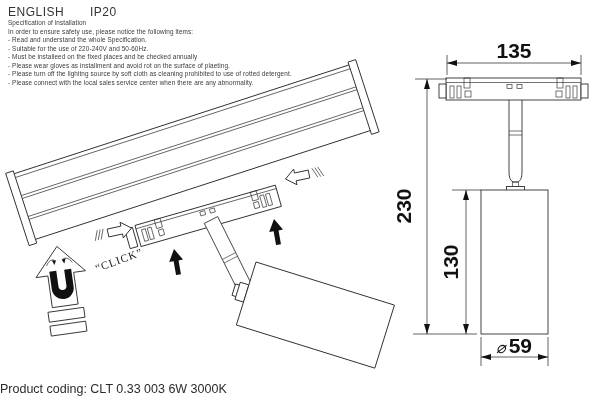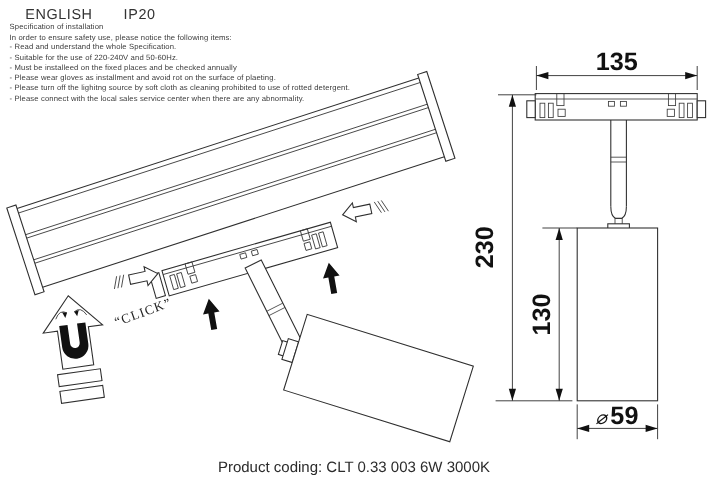--- a/index.html
+++ b/index.html
@@ -1,23 +1,23 @@
 <!DOCTYPE html>
 <html><head>
 <meta charset="utf-8">
 <style>
   html,body{margin:0;padding:0;background:#fff;}
   .page{
     position:relative;width:600px;height:414px;background:#fff;overflow:hidden;
     font-family:"Liberation Sans", sans-serif;color:#222;
   }
-  .hdr{position:absolute;top:5px;left:21px;font-size:12px;letter-spacing:.5px;color:#333;}
+  .hdr{position:absolute;top:5px;left:8px;font-size:12px;letter-spacing:.5px;color:#333;}
   .hdr .ip{position:absolute;left:82px;top:0;}
   .spec{position:absolute;top:19px;left:8px;width:330px;font-size:6.4px;line-height:8.55px;color:#3a3a3a;letter-spacing:.1px;}
-  .footer{position:absolute;top:382px;left:0;width:516px;text-align:center;font-size:12.5px;color:#2b2b2b;margin-left:37px;}
+  .footer{position:absolute;top:382px;left:0;width:516px;font-size:12.5px;color:#2b2b2b;}
   svg{position:absolute;top:0;left:0;}
   .ln{stroke:#2f2f2f;stroke-width:0.9;fill:none;}
   .lnthin{stroke:#3a3a3a;stroke-width:0.7;fill:none;}
   .wfill{stroke:#2f2f2f;stroke-width:0.9;fill:#fff;}
   .bfill{fill:#111;stroke:none;}
   .dim{stroke:#3a3a3a;stroke-width:0.8;fill:none;}
   .dimtxt{font-family:"Liberation Sans",sans-serif;font-weight:bold;font-size:21px;fill:#111;}
   .diamsym{font-family:"Liberation Serif",serif;font-style:italic;font-weight:normal;font-size:16px;fill:#111;}
   .clicktxt{font-family:"Liberation Serif",serif;font-size:11px;letter-spacing:1px;fill:#222;}
 </style>

